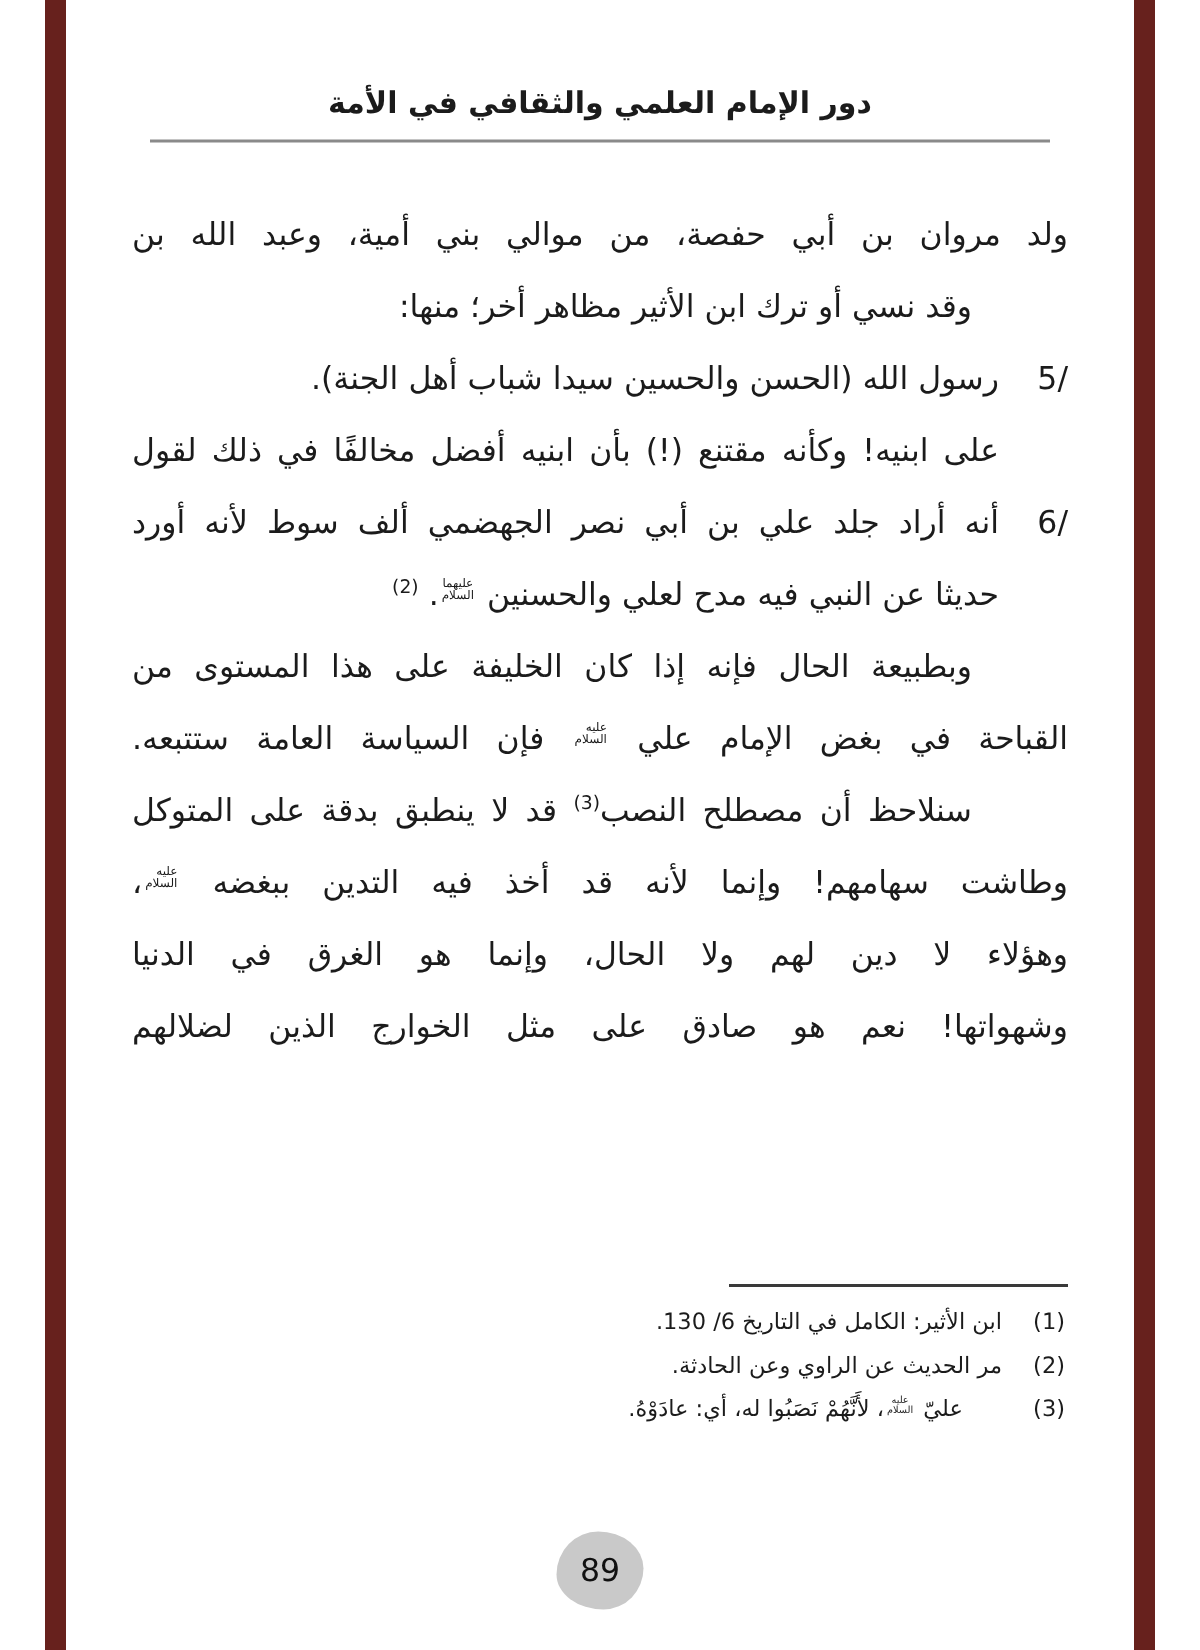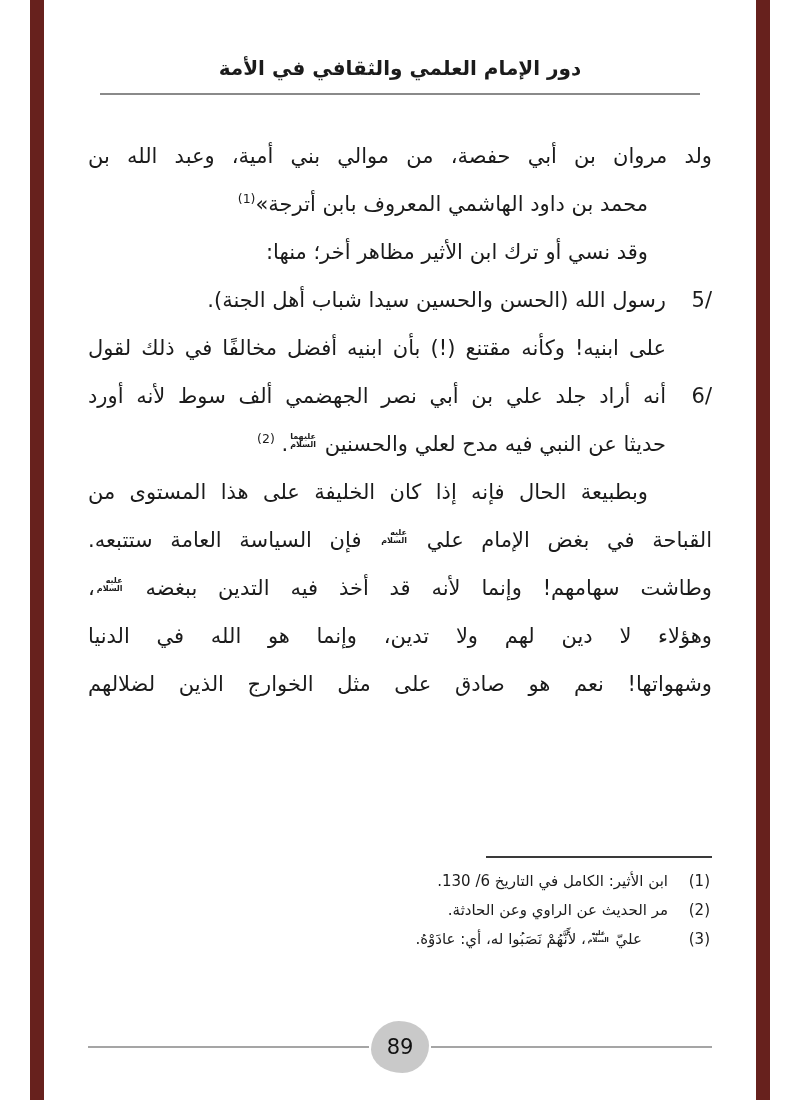--- a/index.html
+++ b/index.html
@@ -23,35 +23,35 @@
   .l-right { text-align:right; }
   .l-indent { padding-right:64px; }
 
   .para { margin:0; }
   .item { position:relative; padding-right:46px; }
   .item .marker { position:absolute; right:0; top:0; direction:ltr; unicode-bidi:isolate; }
 
   sup.fnref { font-size:12.5px; line-height:0; vertical-align:super; }
 
   .hon { display:inline-block; vertical-align:middle; position:relative; top:-4px;
-         font-size:8px; line-height:1.05; text-align:center; margin:0 2px; font-weight:bold; }
+         font-size:8px; line-height:1.05; text-align:center; margin:0 2px; font-weight:normal; }
   .hon .hw { display:block; }
 
   .footnotes { position:absolute; top:856px; right:88px; left:88px;
                font-size:15px; line-height:29px; }
   .footnotes .line { height:29px; }
   .fn-rule { width:226px; height:0; border-top:2px solid var(--fn-rule,#3a3a3a);
              margin:0 0 9px auto; }
   .fn { position:relative; padding-right:44px; }
   .fn .fn-marker { position:absolute; right:2px; top:0; }
   .fn-indent { padding-right:26px; }
   .footnotes .hon { font-size:6.5px; top:-3px; }
 
   .pagenum-row { position:absolute; top:1021px; right:88px; left:88px;
-                 display:flex; align-items:center; }
+                 display:flex; align-items:center;flex-direction:column; }
   .pn-line { flex:1; height:2px; background:var(--pn-line,#a5a5a5); }
   .pn-badge { width:58px; height:52px; background:var(--badge,#c9c9c9);
               border-radius:48% 52% 46% 54% / 55% 47% 53% 45%;
               display:flex; align-items:center; justify-content:center;
               font-size:21px; color:#111; margin:0 2px; }
 </style>
 </head>
 <body>
 
 <div class="page" style="--edge-bar: #67211d; --rule: #8a8a8a; --fn-rule: #3a3a3a; --badge: #c9c9c9; --pn-line: #a5a5a5;">
@@ -59,42 +59,42 @@
   <div class="edge-bar right"></div>
 
   <div class="page-header">
     <div class="header-title">دور الإمام العلمي والثقافي في الأمة</div>
     <div class="header-rule"></div>
   </div>
 
   <div class="body-text">
       <div class="para">
         <div class="line l-just">ولد مروان بن أبي حفصة، من موالي بني أمية، وعبد الله بن</div>
-        <div class="line l-right l-indent">محمد بن داود الهاشمي المعروف بابن أترجة»<sup class="fnref">(1)</sup></div>
       </div>
       <div class="para">
         <div class="line l-right l-indent">وقد نسي أو ترك ابن الأثير مظاهر أخر؛ منها:</div>
       </div>
       <div class="para item">
         <span class="marker">5/</span>
         <div class="line l-right">رسول الله (الحسن والحسين سيدا شباب أهل الجنة).</div>
         <div class="line l-just">على ابنيه! وكأنه مقتنع (!) بأن ابنيه أفضل مخالفًا في ذلك لقول</div>
       </div>
       <div class="para item">
         <span class="marker">6/</span>
         <div class="line l-just">أنه أراد جلد علي بن أبي نصر الجهضمي ألف سوط لأنه أورد</div>
         <div class="line l-right">حديثا عن النبي فيه مدح لعلي والحسنين <span class="hon"><span class="hw">عليهما</span><span class="hw">السلام</span></span>. <sup class="fnref">(2)</sup></div>
       </div>
       <div class="para">
         <div class="line l-just l-indent">وبطبيعة الحال فإنه إذا كان الخليفة على هذا المستوى من</div>
         <div class="line l-just">القباحة في بغض الإمام علي <span class="hon"><span class="hw">عليه</span><span class="hw">السلام</span></span> فإن السياسة العامة ستتبعه.</div>
       </div>
       <div class="para">
+        <div class="line l-just l-indent">سنلاحظ أن مصطلح النصب<sup class="fnref">(3)</sup> قد لا ينطبق بدقة على المتوكل</div>
         <div class="line l-just">وطاشت سهامهم! وإنما لأنه قد أخذ فيه التدين ببغضه <span class="hon"><span class="hw">عليه</span><span class="hw">السلام</span></span>،</div>
-        <div class="line l-just">وهؤلاء لا دين لهم ولا تدين، وإنما هو الله في الدنيا</div>
+        <div class="line l-just">وهؤلاء لا دين لهم ولا الحال، وإنما هو الغرق في الدنيا</div>
         <div class="line l-just">وشهواتها! نعم هو صادق على مثل الخوارج الذين لضلالهم</div>
       </div>
     </div>
 
   <div class="footnotes">
     <div class="fn-rule"></div>
     <div>
         <div class="fn">
           <span class="fn-marker">(1)</span>
           <div class="line l-right">ابن الأثير: الكامل في التاريخ 6/ 130.</div>

